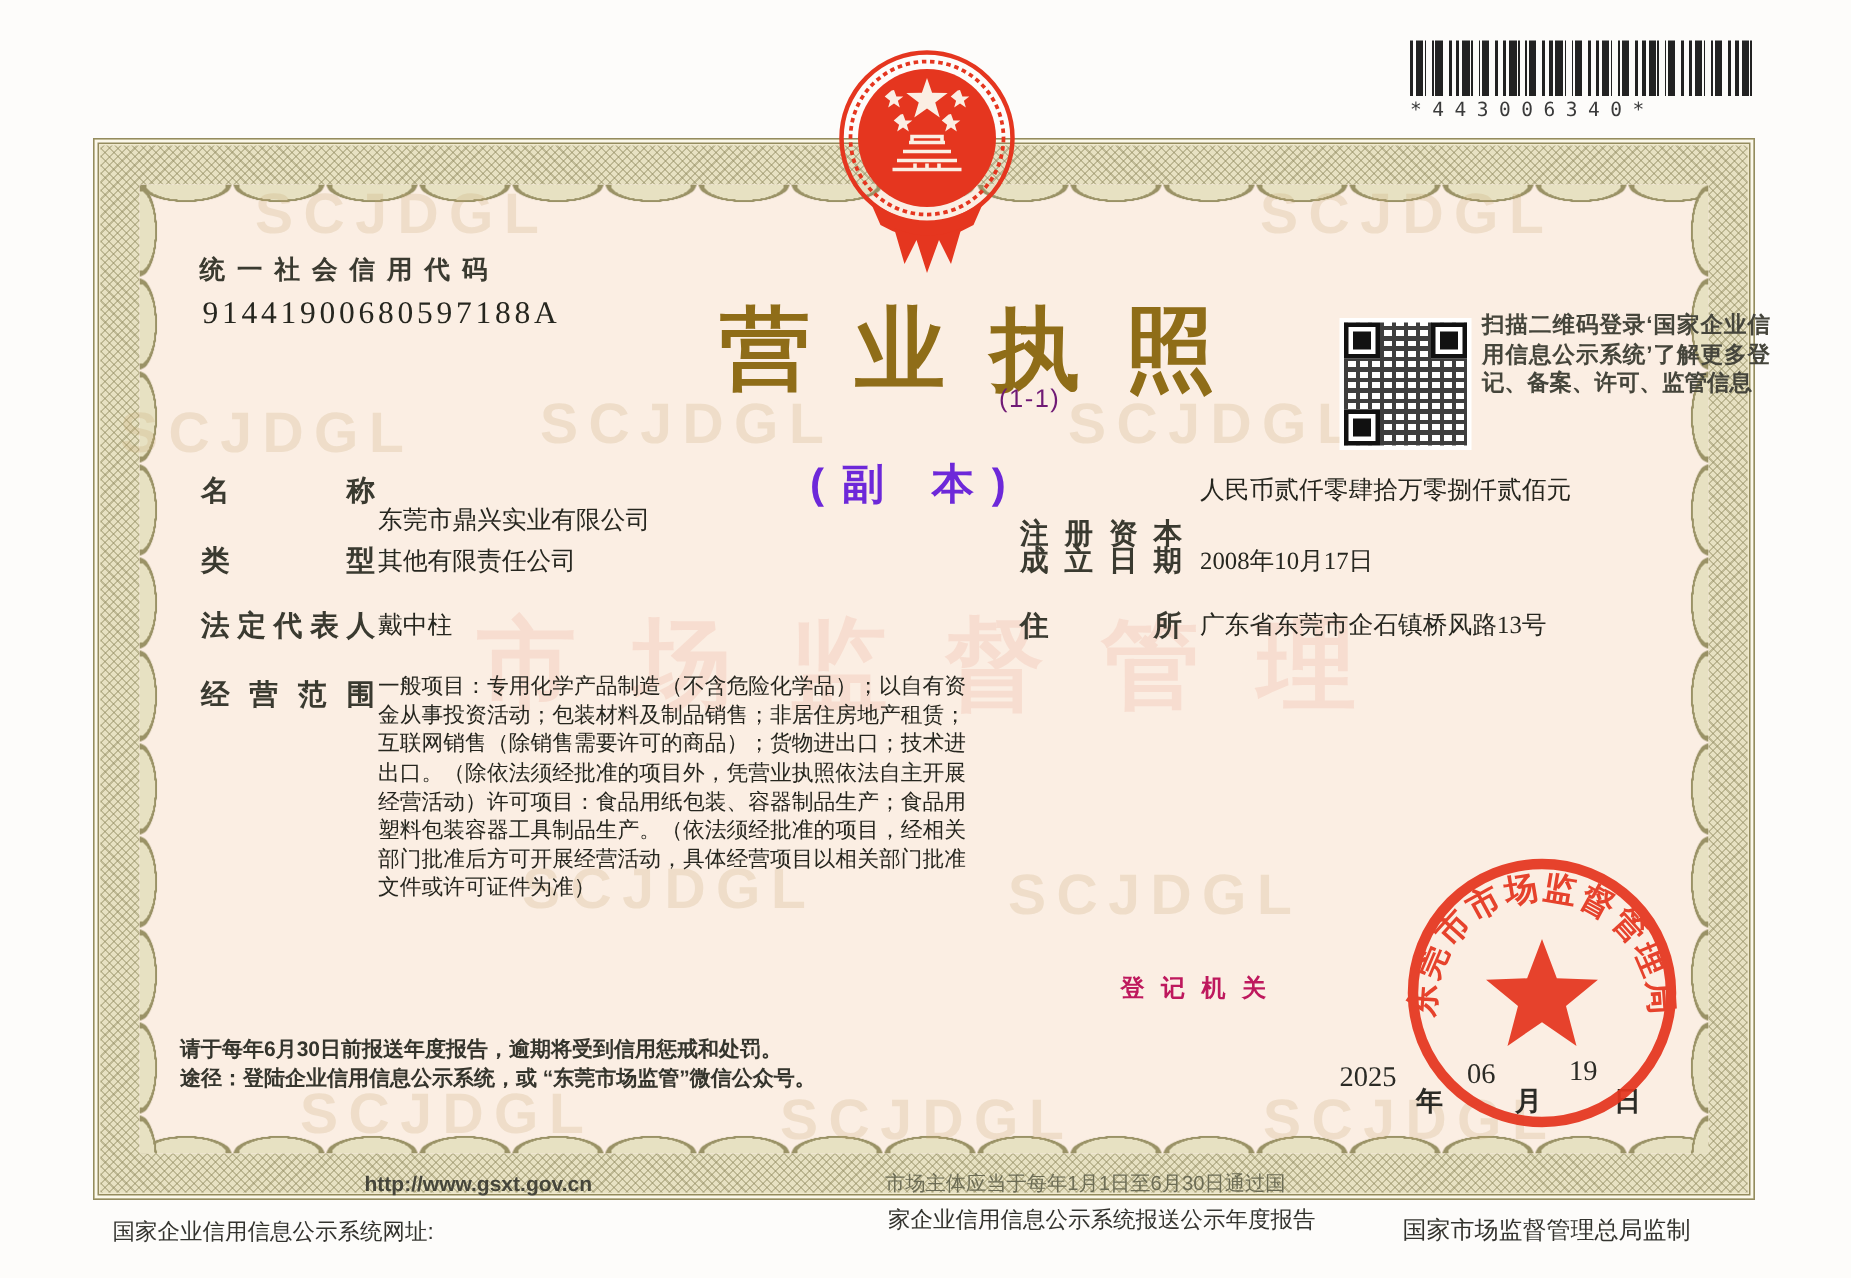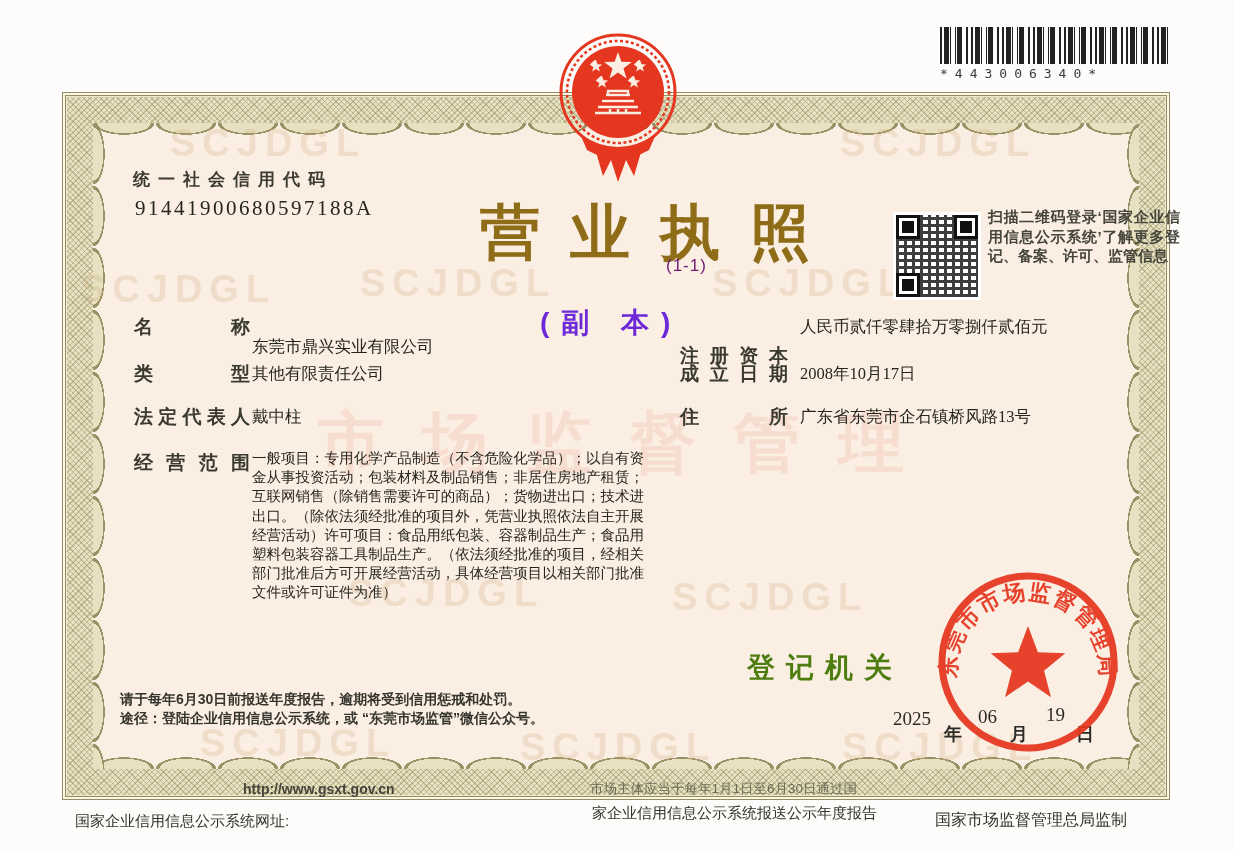--- a/index.html
+++ b/index.html
@@ -70,21 +70,21 @@
   .flabel{position:absolute;font-size:19px;font-weight:bold;color:#3a3a30;
           text-align:justify;text-align-last:justify;}
   .flabel-l{left:134px;width:116px;}
   .flabel-r{left:680px;width:108px;}
   .fvalue{position:absolute;font-size:16.5px;color:#26261f;font-family:"Liberation Serif",serif;}
   .fvalue-l{left:252px;width:430px;}
   .fvalue-r{left:800px;width:375px;}
   .scope{font-size:14.5px;line-height:19.2px;width:392px;text-align:justify;}
 
   
-  .reg-label{left:747px;top:649px;font-size:28px;font-weight:bold;letter-spacing:11px;color:#4d7c0f;}
+  .reg-label{left:747px;top:649px;font-size:16px;font-weight:bold;letter-spacing:11px;color:#be185d;}
   .d{position:absolute;font-size:19px;color:#2b2b26;font-family:"Liberation Serif",serif;}
   .d-unit{font-family:"Liberation Sans",sans-serif;font-weight:bold;font-size:18px;}
 
   
   .notice{left:120px;top:690px;font-size:14px;font-weight:bold;color:#35352d;line-height:19px;}
   .border-url{left:243px;top:781px;font-size:14px;font-weight:bold;color:#45453a;}
   .border-note{left:590px;top:780px;font-size:13.5px;color:#6c6c55;}
   .foot{position:absolute;font-size:15px;color:#33332e;}
   .foot-left{left:75px;top:812px;}
   .foot-center{left:592px;top:804px;}

